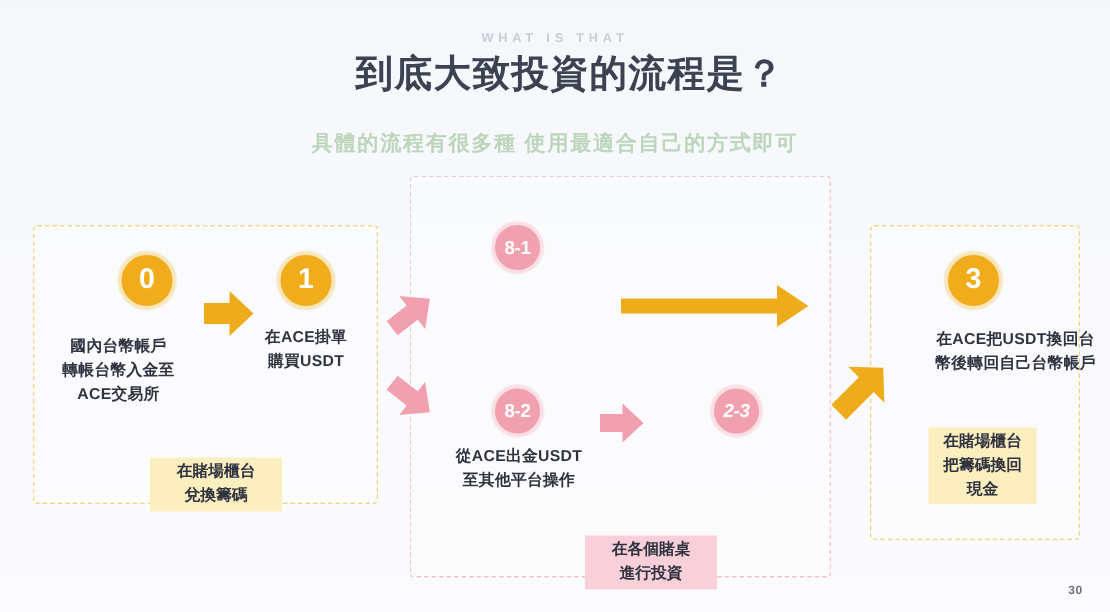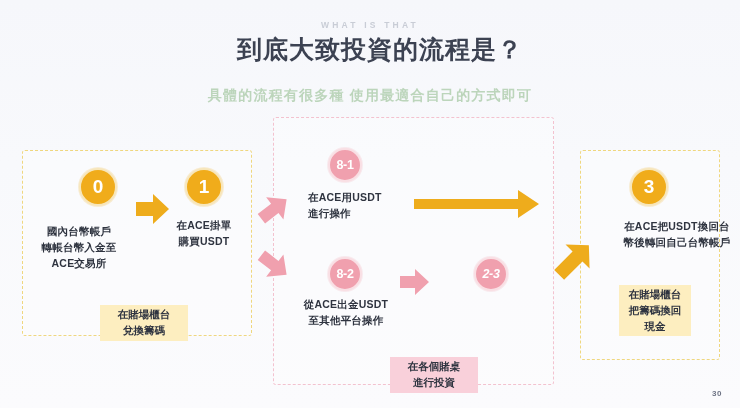--- a/index.html
+++ b/index.html
@@ -203,22 +203,20 @@
     <svg width="34" height="34" viewBox="0 0 34 34">
       <g transform="rotate(38 17 17)">
         <polygon points="1,11 18,11 18,3 33,17 18,31 18,23 1,23" fill="#f0a0ae"></polygon>
       </g>
     </svg>
   </div>
 
   <div id="circle-21" class="circle pink small">
     <span>8-1</span>
   </div>
-  <div id="cap-21" class="caption">在ACE用USDT
-進行操作</div>
 
   <div id="circle-22" class="circle pink small">
     <span>8-2</span>
   </div>
   <div id="cap-22" class="caption">從ACE出金USDT
 至其他平台操作</div>
 
   <div id="arrow-22-23" class="arrow">
     <svg width="30" height="28" viewBox="0 0 30 28">
       <polygon points="0,8 15,8 15,1 29,14 15,27 15,20 0,20" fill="#f0a0ae"></polygon>

